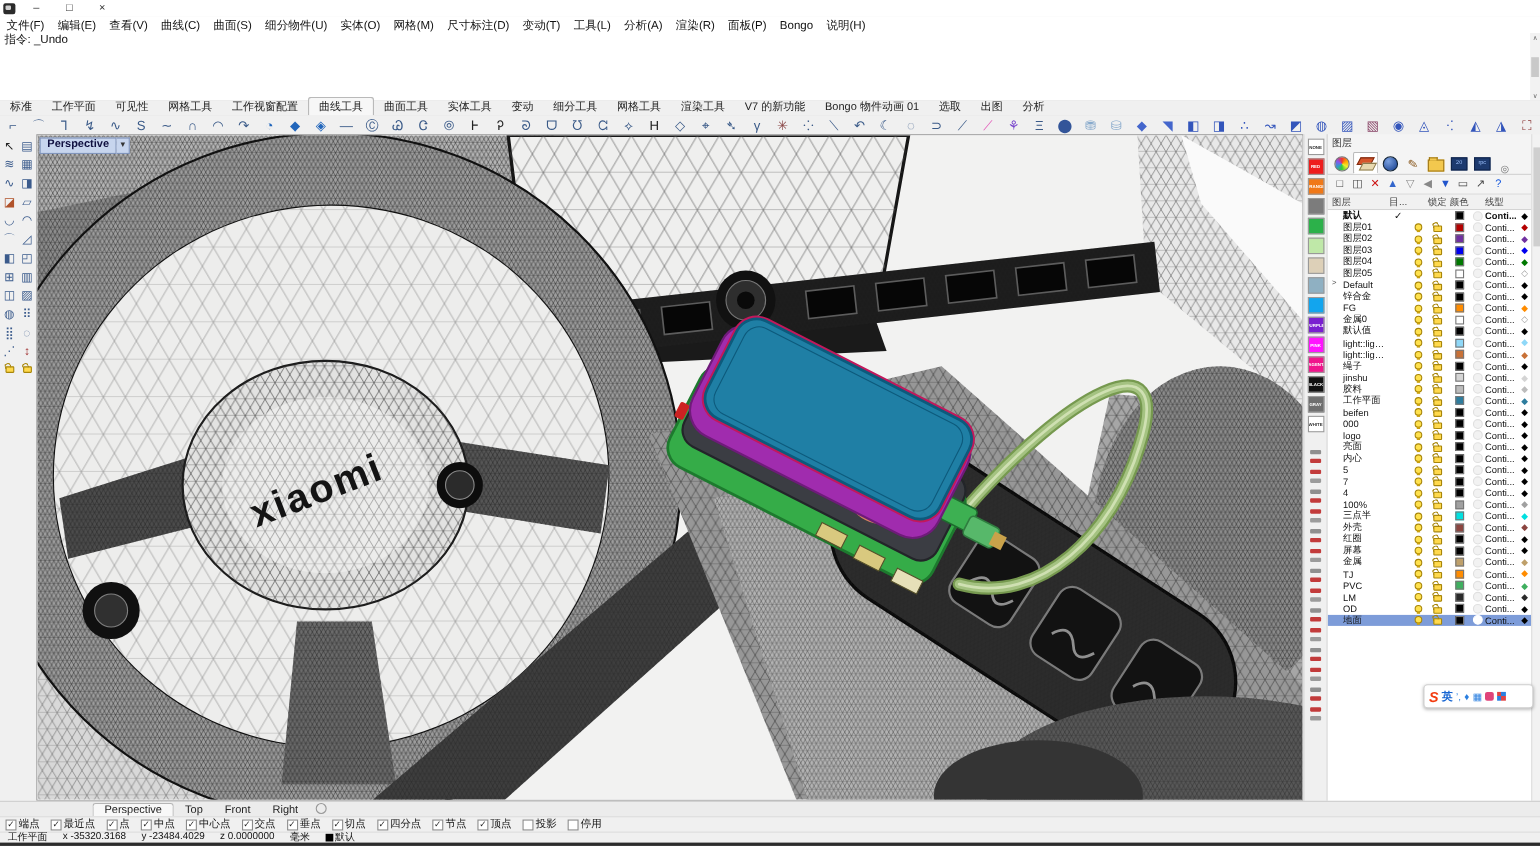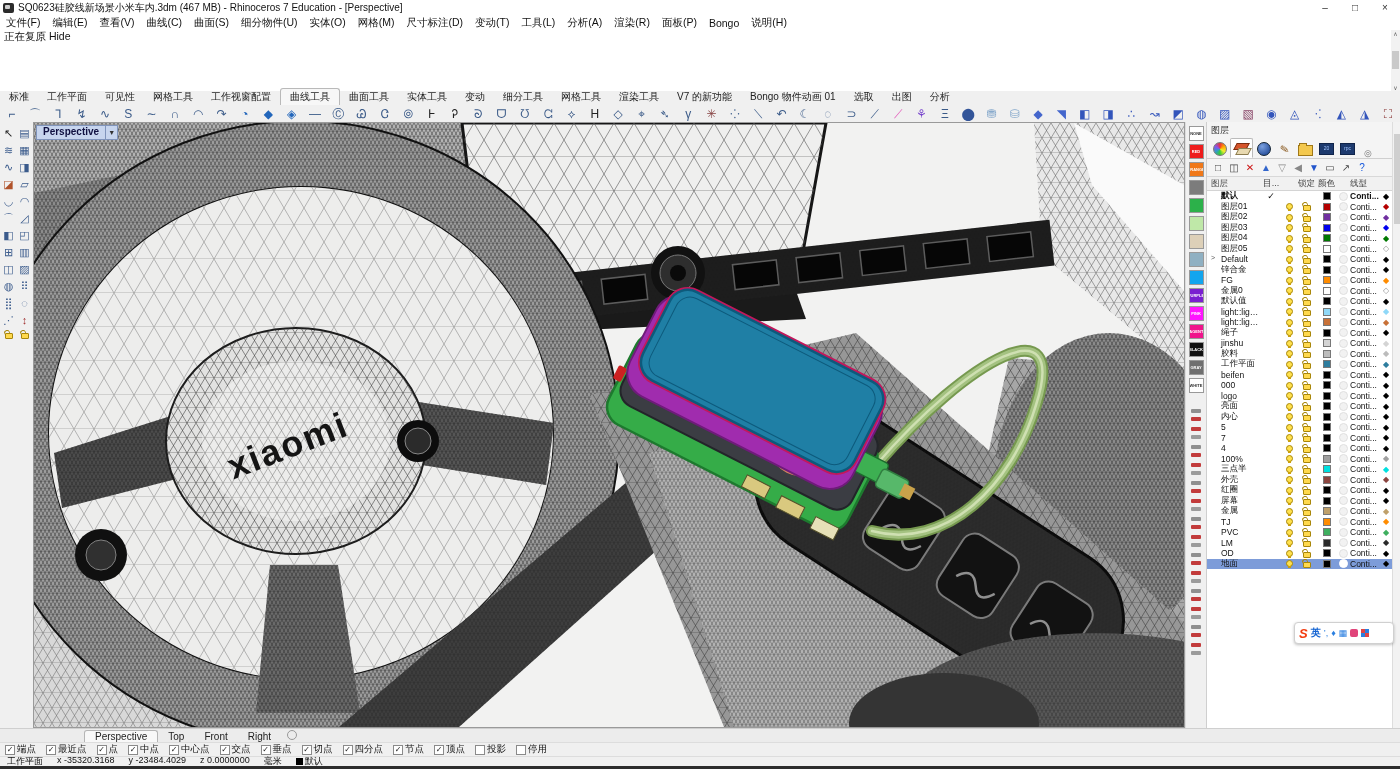--- a/index.html
+++ b/index.html
@@ -111,21 +111,20 @@
   .layerchip{display:inline-block;width:7px;height:7px;background:#000;vertical-align:-1px;margin-right:2px;}
   .bottomstrip{position:absolute;left:0;top:766px;width:1400px;height:3px;background:#2c2c2c;}
 </style>
 </head>
 <body>
 
 <div class="app">
 
   <div class="titlebar">
     <span class="appicon"></span>
-    <span class="title-text">SQ0623硅胶线新场景小米车内.3dm (467 MB) - Rhinoceros 7 Education - [Perspective]</span>
     <span class="winbtns">
       <span class="winbtn">–</span>
       <span class="winbtn">□</span>
       <span class="winbtn">×</span>
     </span>
   </div>
 
   <div class="menubar" id="menubar">
       <span class="menu-item">文件(F)</span>
       <span class="menu-item">编辑(E)</span>
@@ -140,21 +139,21 @@
       <span class="menu-item">工具(L)</span>
       <span class="menu-item">分析(A)</span>
       <span class="menu-item">渲染(R)</span>
       <span class="menu-item">面板(P)</span>
       <span class="menu-item">Bongo</span>
       <span class="menu-item">说明(H)</span>
     </div>
 
   <div class="cmdarea">
     <div id="cmdlines">
-        <div class="cmdline">正在复原 Hide</div>
+        <div class="cmdline">指令: _Undo</div>
       </div>
     <div class="cmdscroll">
       <div>∧</div>
       <div class="thumb"></div>
       <div style="position:absolute;bottom:0;width:100%;">∨</div>
     </div>
   </div>
 
   <div class="ribbontabs" id="ribbontabs">
       <span class="rtab">标准</span>

